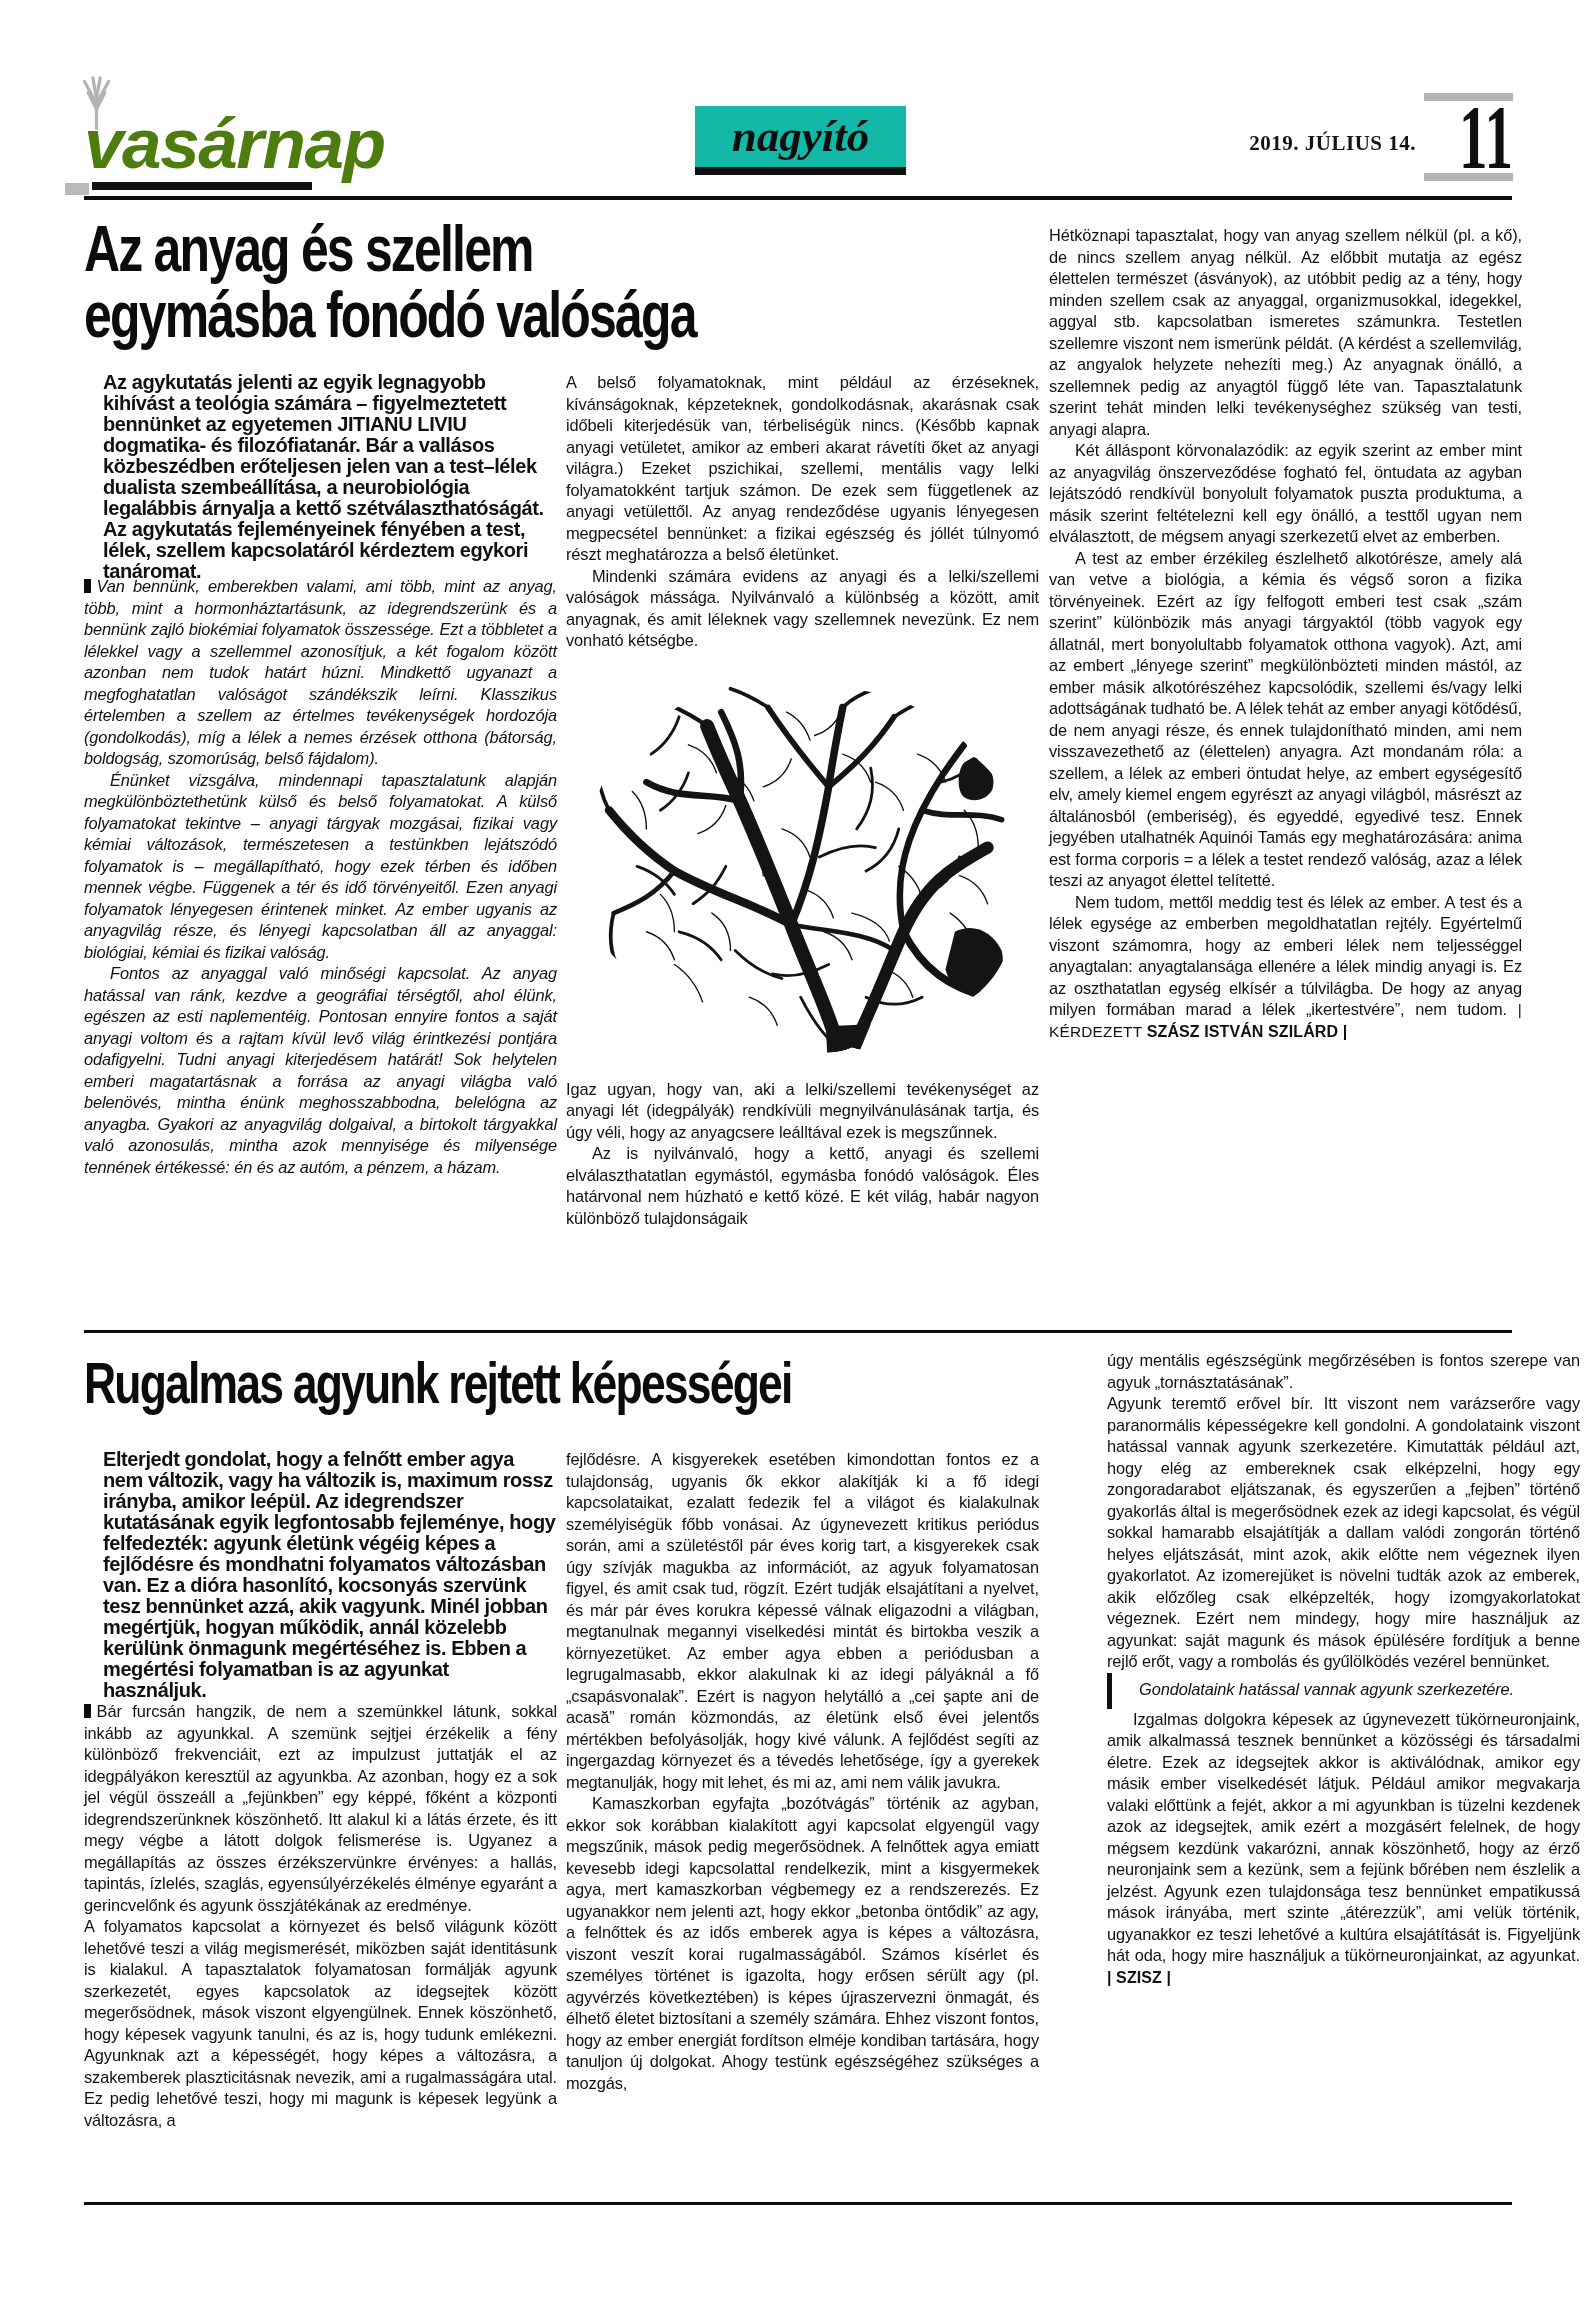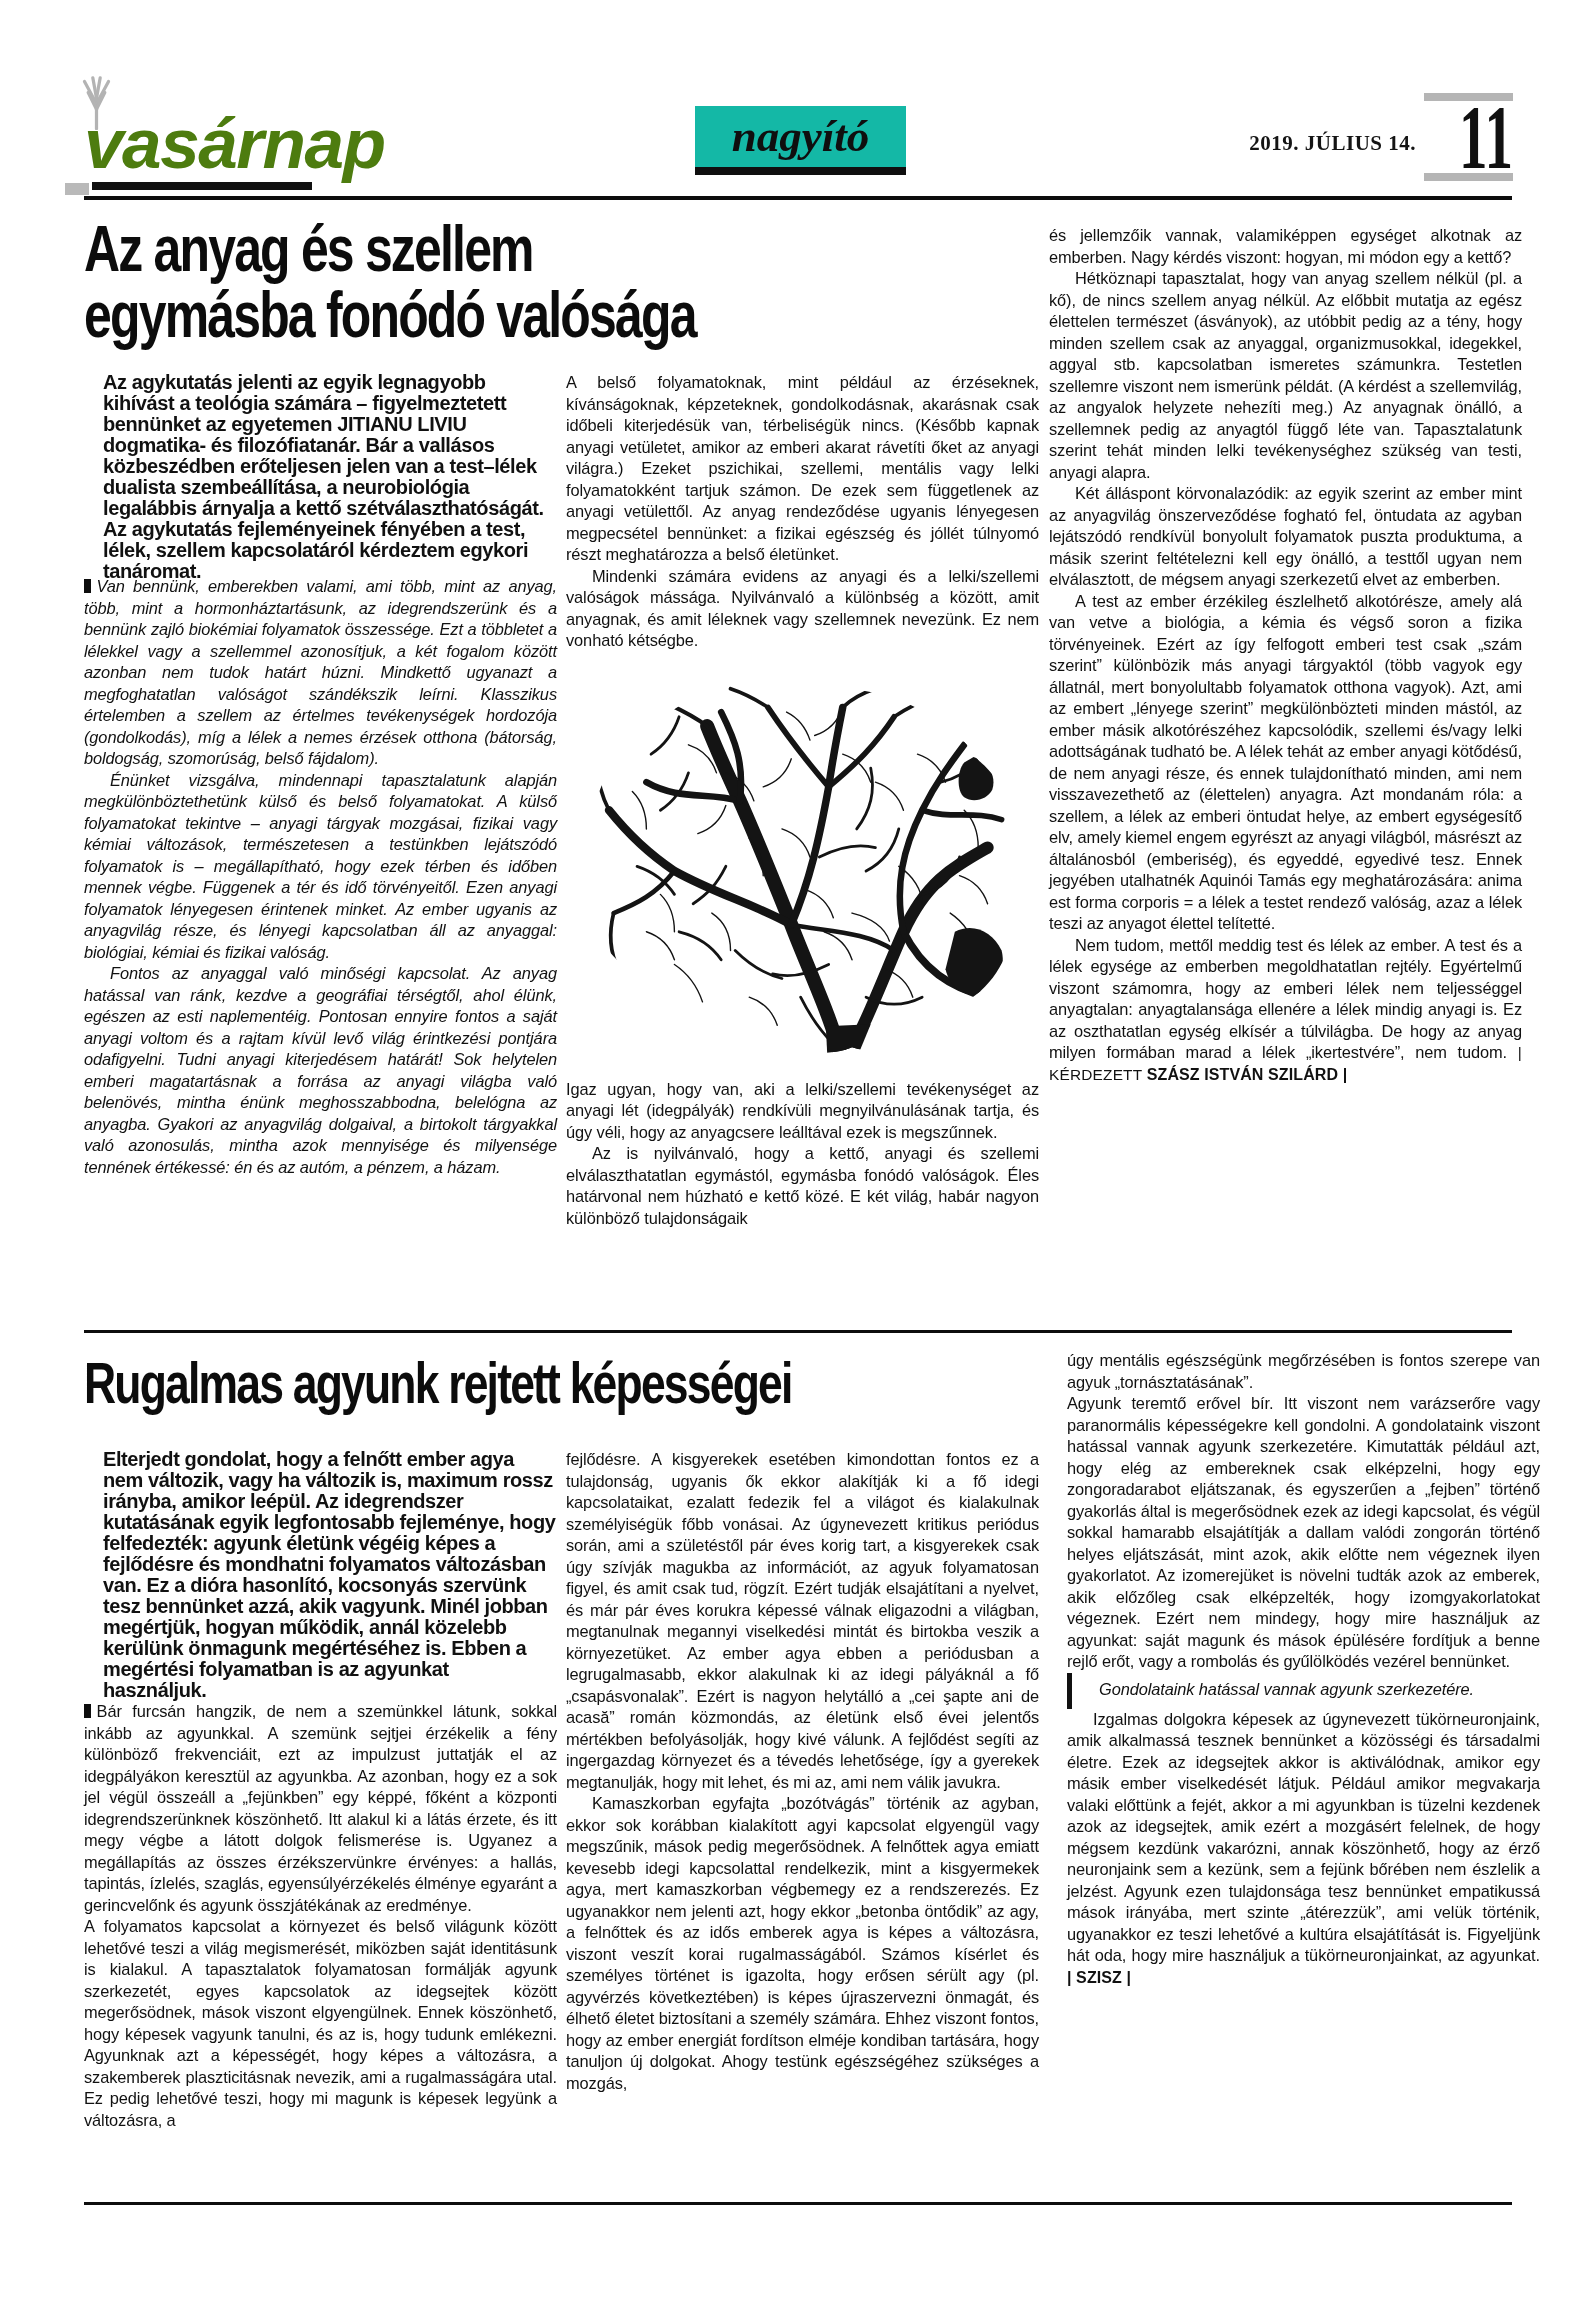--- a/index.html
+++ b/index.html
@@ -167,21 +167,20 @@
         <path fill="#141414" stroke="none" d="M556,762 L652,758 L616,845 L560,845 Z"></path>
         <path fill="#141414" stroke="none" d="M872,186 C902,196 922,226 912,256 C902,276 872,286 852,272 C836,260 836,216 852,198 Z"></path>
       </g>
     </svg>
 
     <p style="text-indent:0;">Igaz ugyan, hogy van, aki a lelki/szellemi tevékenységet az anyagi lét (idegpályák) rendkívüli megnyilvánulásának tartja, és úgy véli, hogy az anyagcsere leálltával ezek is megszűnnek.</p>
     <p>Az is nyilvánvaló, hogy a kettő, anyagi és szellemi elválaszthatatlan egymástól, egymásba fonódó valóságok. Éles határvonal nem húzható e kettő közé. E két világ, habár nagyon különböző tulajdonságaik</p>
   </div>
 
   <div class="col" style="left:1049px;top:225px;">
-    <p style="text-indent:0;">és jellemzőik vannak, valamiképpen egységet alkotnak az emberben. Nagy kérdés viszont: hogyan, mi módon egy a kettő?</p>
     <p>Hétköznapi tapasztalat, hogy van anyag szellem nélkül (pl. a kő), de nincs szellem anyag nélkül. Az előbbit mutatja az egész élettelen természet (ásványok), az utóbbit pedig az a tény, hogy minden szellem csak az anyaggal, organizmusokkal, idegekkel, aggyal stb. kapcsolatban ismeretes számunkra. Testetlen szellemre viszont nem ismerünk példát. (A kérdést a szellemvilág, az angyalok helyzete nehezíti meg.) Az anyagnak önálló, a szellemnek pedig az anyagtól függő léte van. Tapasztalatunk szerint tehát minden lelki tevékenységhez szükség van testi, anyagi alapra.</p>
     <p>Két álláspont körvonalazódik: az egyik szerint az ember mint az anyagvilág önszerveződése fogható fel, öntudata az agyban lejátszódó rendkívül bonyolult folyamatok puszta produktuma, a másik szerint feltételezni kell egy önálló, a testtől ugyan nem elválasztott, de mégsem anyagi szerkezetű elvet az emberben.</p>
     <p>A test az ember érzékileg észlelhető alkotórésze, amely alá van vetve a biológia, a kémia és végső soron a fizika törvényeinek. Ezért az így felfogott emberi test csak „szám szerint” különbözik más anyagi tárgyaktól (több vagyok egy állatnál, mert bonyolultabb folyamatok otthona vagyok). Azt, ami az embert „lényege szerint” megkülönbözteti minden mástól, az ember másik alkotórészéhez kapcsolódik, szellemi és/vagy lelki adottságának tudható be. A lélek tehát az ember anyagi kötődésű, de nem anyagi része, és ennek tulajdonítható minden, ami nem visszavezethető az (élettelen) anyagra. Azt mondanám róla: a szellem, a lélek az emberi öntudat helye, az embert egységesítő elv, amely kiemel engem egyrészt az anyagi világból, másrészt az általánosból (emberiség), és egyeddé, egyedivé tesz. Ennek jegyében utalhatnék Aquinói Tamás egy meghatározására: anima est forma corporis = a lélek a testet rendező valóság, azaz a lélek teszi az anyagot élettel telítetté.</p>
     <p><span>Nem tudom, mettől meddig test és lélek az ember. A test és a lélek egysége az emberben megoldhatatlan rejtély. Egyértelmű viszont számomra, hogy az emberi lélek nem teljességgel anyagtalan: anyagtalansága ellenére a lélek mindig anyagi is. Ez az oszthatatlan egység elkísér a túlvilágba. De hogy az anyag milyen formában marad a lélek „ikertestvére”, nem tudom.</span>
       <span class="byline-pre">| KÉRDEZETT</span>
       <span class="byline-name">SZÁSZ ISTVÁN SZILÁRD |</span></p>
   </div>
 
   <div class="divider-rule"></div>
 
@@ -194,21 +193,21 @@
   <div class="col" style="left:84px;top:1701px;">
     <p><span class="parabar"></span><span>Bár furcsán hangzik, de nem a szemünkkel látunk, sokkal inkább az agyunkkal. A szemünk sejtjei érzékelik a fény különböző frekvenciáit, ezt az impulzust juttatják el az idegpályákon keresztül az agyunkba. Az azonban, hogy ez a sok jel végül összeáll a „fejünkben” egy képpé, főként a központi idegrendszerünknek köszönhető. Itt alakul ki a látás érzete, és itt megy végbe a látott dolgok felismerése is. Ugyanez a megállapítás az összes érzékszervünkre érvényes: a hallás, tapintás, ízlelés, szaglás, egyensúlyérzékelés élménye egyaránt a gerincvelőnk és agyunk összjátékának az eredménye.</span></p>
     <p style="text-indent:0;">A folyamatos kapcsolat a környezet és belső világunk között lehetővé teszi a világ megismerését, miközben saját identitásunk is kialakul. A tapasztalatok folyamatosan formálják agyunk szerkezetét, egyes kapcsolatok az idegsejtek között megerősödnek, mások viszont elgyengülnek. Ennek köszönhető, hogy képesek vagyunk tanulni, és az is, hogy tudunk emlékezni. Agyunknak azt a képességét, hogy képes a változásra, a szakemberek plaszticitásnak nevezik, ami a rugalmasságára utal. Ez pedig lehetővé teszi, hogy mi magunk is képesek legyünk a változásra, a</p>
   </div>
 
   <div class="col" style="left:566px;top:1449px;">
     <p>fejlődésre. A kisgyerekek esetében kimondottan fontos ez a tulajdonság, ugyanis ők ekkor alakítják ki a fő idegi kapcsolataikat, ezalatt fedezik fel a világot és kialakulnak személyiségük főbb vonásai. Az úgynevezett kritikus periódus során, ami a születéstől pár éves korig tart, a kisgyerekek csak úgy szívják magukba az információt, az agyuk folyamatosan figyel, és amit csak tud, rögzít. Ezért tudják elsajátítani a nyelvet, és már pár éves korukra képessé válnak eligazodni a világban, megtanulnak megannyi viselkedési mintát és birtokba veszik a környezetüket. Az ember agya ebben a periódusban a legrugalmasabb, ekkor alakulnak ki az idegi pályáknál a fő „csapásvonalak”. Ezért is nagyon helytálló a „cei şapte ani de acasă” román közmondás, az életünk első évei jelentős mértékben befolyásolják, hogy kivé válunk. A fejlődést segíti az ingergazdag környezet és a tévedés lehetősége, így a gyerekek megtanulják, hogy mit lehet, és mi az, ami nem válik javukra.</p>
     <p>Kamaszkorban egyfajta „bozótvágás” történik az agyban, ekkor sok korábban kialakított agyi kapcsolat elgyengül vagy megszűnik, mások pedig megerősödnek. A felnőttek agya emiatt kevesebb idegi kapcsolattal rendelkezik, mint a kisgyermekek agya, mert kamaszkorban végbemegy ez a rendszerezés. Ez ugyanakkor nem jelenti azt, hogy ekkor „betonba öntődik” az agy, a felnőttek és az idős emberek agya is képes a változásra, viszont veszít korai rugalmasságából. Számos kísérlet és személyes történet is igazolta, hogy erősen sérült agy (pl. agyvérzés következtében) is képes újraszervezni önmagát, és élhető életet biztosítani a személy számára. Ehhez viszont fontos, hogy az ember energiát fordítson elméje kondiban tartására, hogy tanuljon új dolgokat. Ahogy testünk egészségéhez szükséges a mozgás,</p>
   </div>
 
-  <div class="col" style="left:1067px;top:1350px;">
+  <div class="col" style="left:1107px;top:1350px;">
     <p style="text-indent:0;">úgy mentális egészségünk megőrzésében is fontos szerepe van agyuk „tornásztatásának”.</p>
     <p style="text-indent:0;">Agyunk teremtő erővel bír. Itt viszont nem varázserőre vagy paranormális képességekre kell gondolni. A gondolataink viszont hatással vannak agyunk szerkezetére. Kimutatták például azt, hogy elég az embereknek csak elképzelni, hogy egy zongoradarabot eljátszanak, és egyszerűen a „fejben” történő gyakorlás által is megerősödnek ezek az idegi kapcsolat, és végül sokkal hamarabb elsajátítják a dallam valódi zongorán történő helyes eljátszását, mint azok, akik előtte nem végeznek ilyen gyakorlatot. Az izomerejüket is növelni tudták azok az emberek, akik előzőleg csak elképzelték, hogy izomgyakorlatokat végeznek. Ezért nem mindegy, hogy mire használjuk az agyunkat: saját magunk és mások épülésére fordítjuk a benne rejlő erőt, vagy a rombolás és gyűlölködés vezérel bennünket.</p>
     <p class="pullquote">Gondolataink hatással vannak agyunk szerkezetére.</p>
     <p><span>Izgalmas dolgokra képesek az úgynevezett tükörneuronjaink, amik alkalmassá tesznek bennünket a közösségi és társadalmi életre. Ezek az idegsejtek akkor is aktiválódnak, amikor egy másik ember viselkedését látjuk. Például amikor megvakarja valaki előttünk a fejét, akkor a mi agyunkban is tüzelni kezdenek azok az idegsejtek, amik ezért a mozgásért felelnek, de hogy mégsem kezdünk vakarózni, annak köszönhető, hogy az érző neuronjaink sem a kezünk, sem a fejünk bőrében nem észlelik a jelzést. Agyunk ezen tulajdonsága tesz bennünket empatikussá mások irányába, mert szinte „átérezzük”, ami velük történik, ugyanakkor ez teszi lehetővé a kultúra elsajátítását is. Figyeljünk hát oda, hogy mire használjuk a tükörneuronjainkat, az agyunkat.</span>
       <span class="byline-name">| SZISZ |</span></p>
   </div>
 
   <div class="bottom-rule"></div>
 
 </div>

